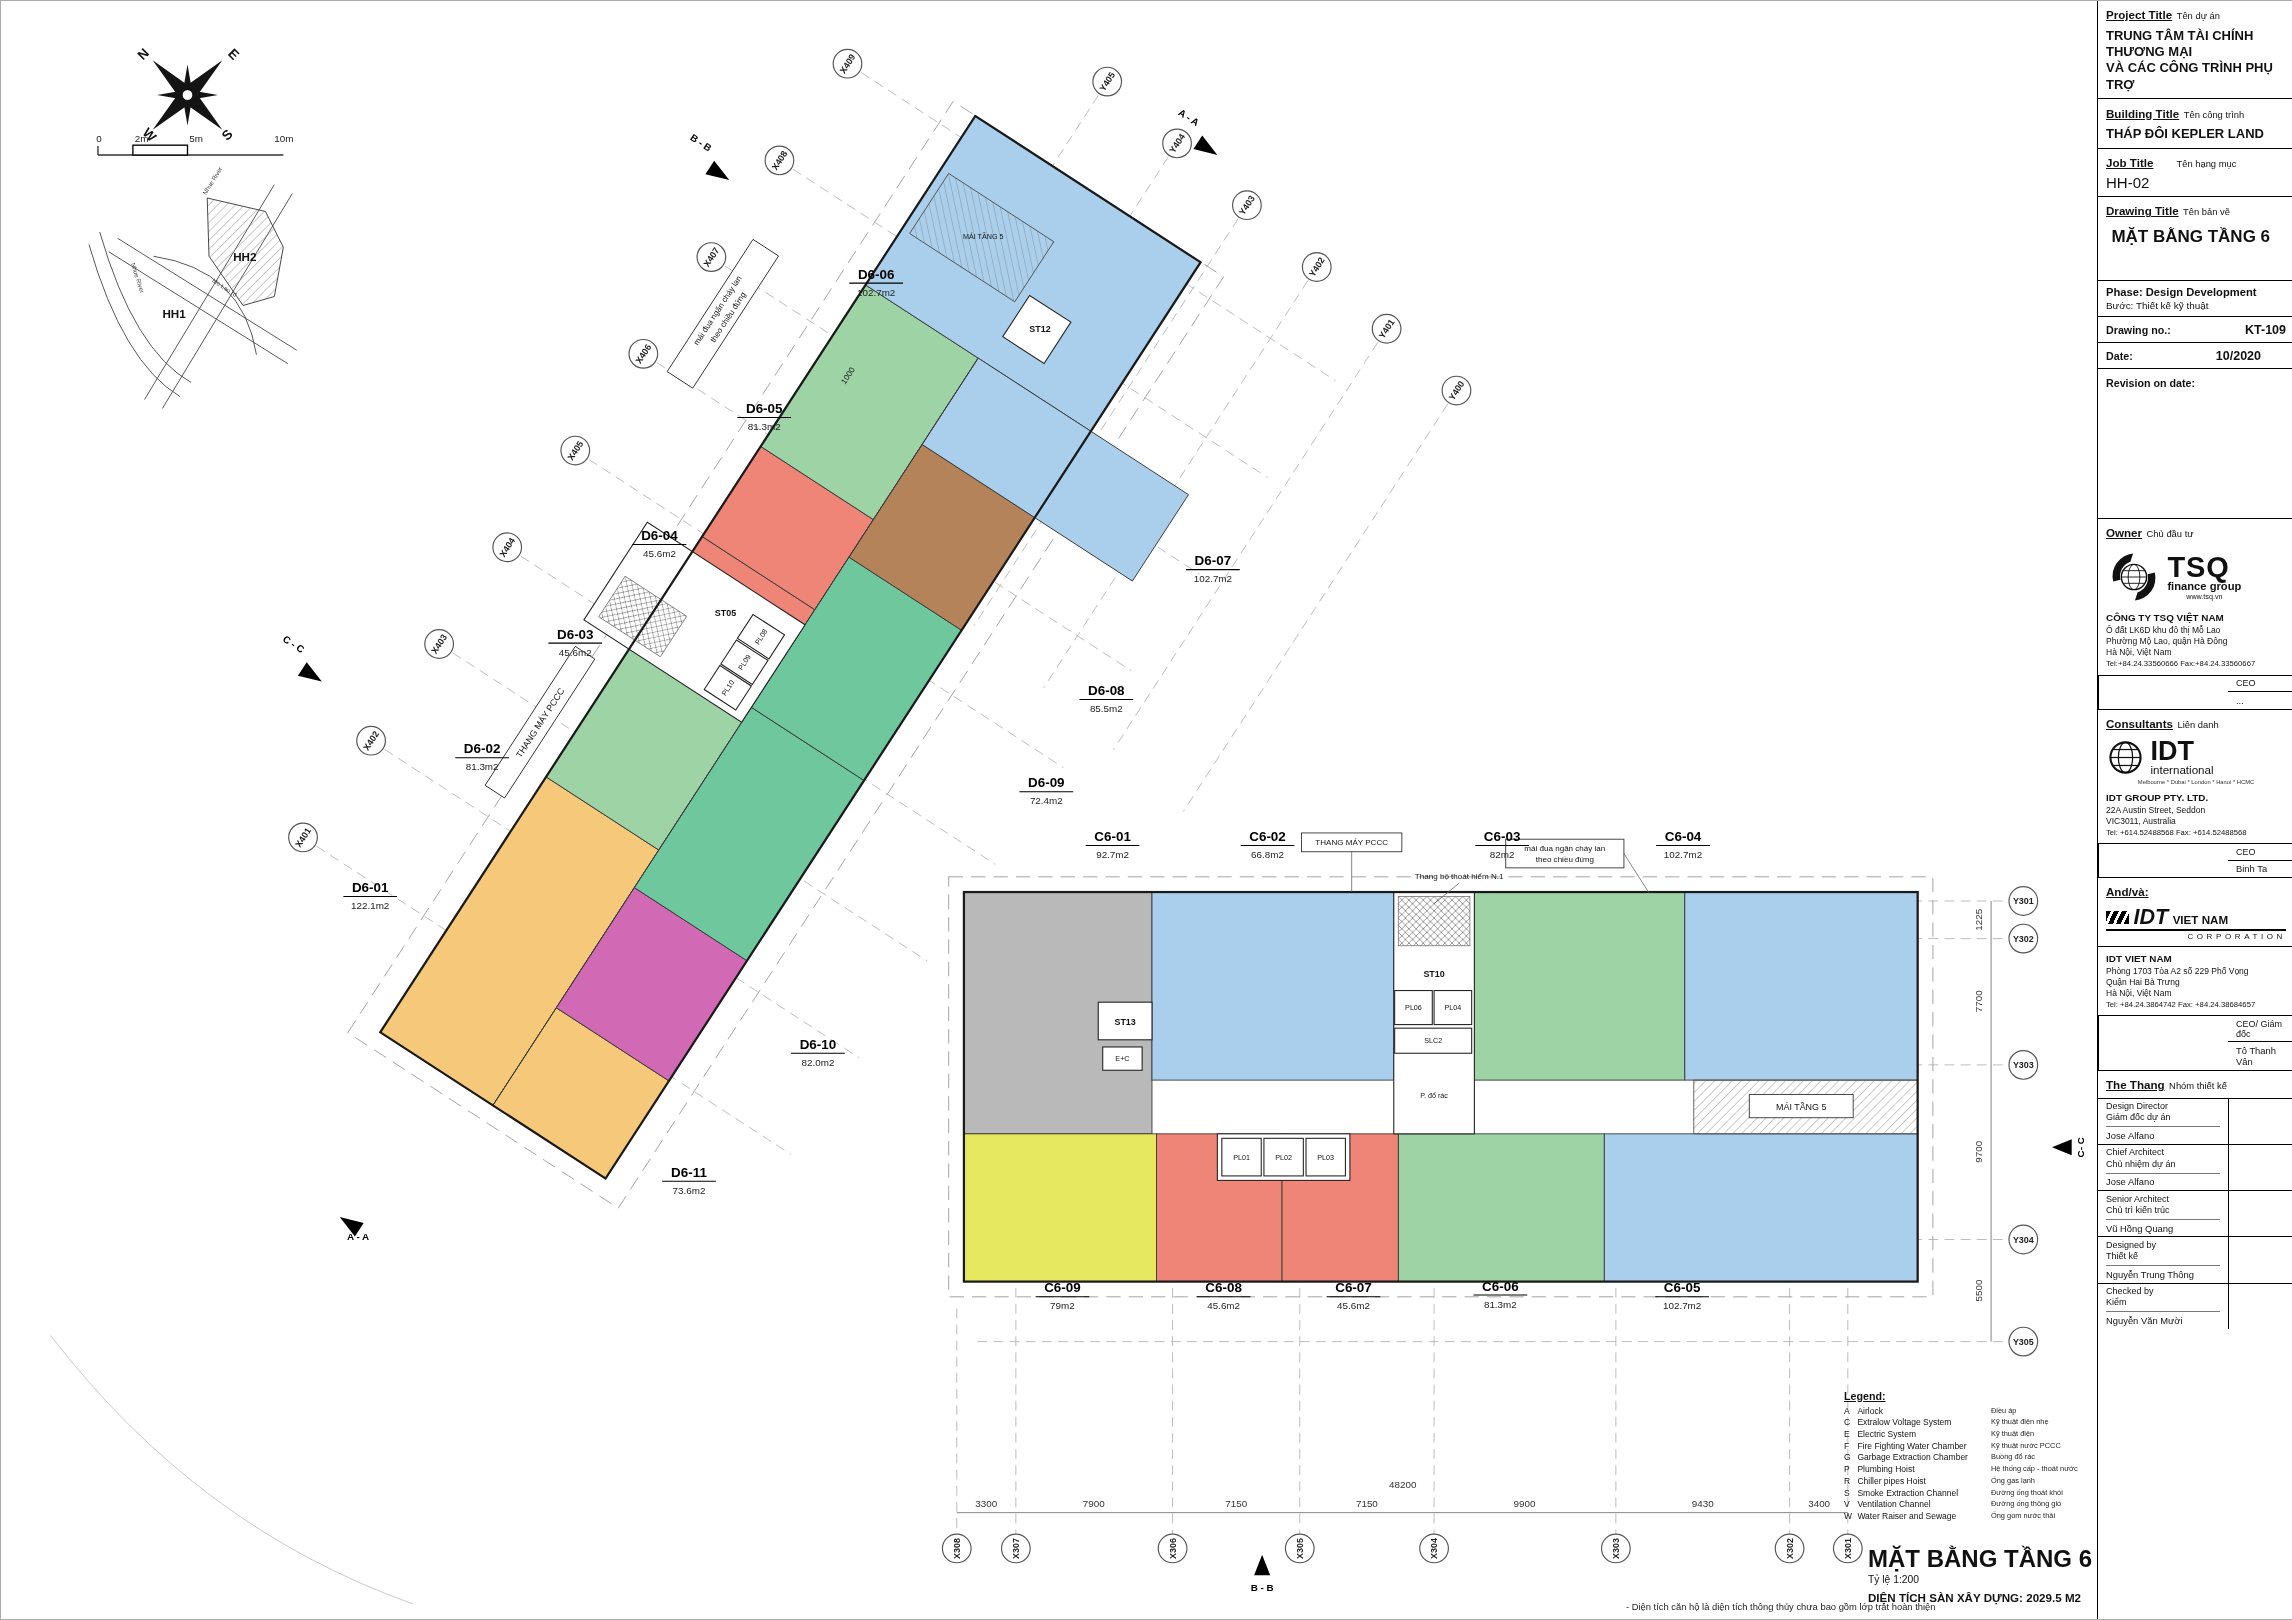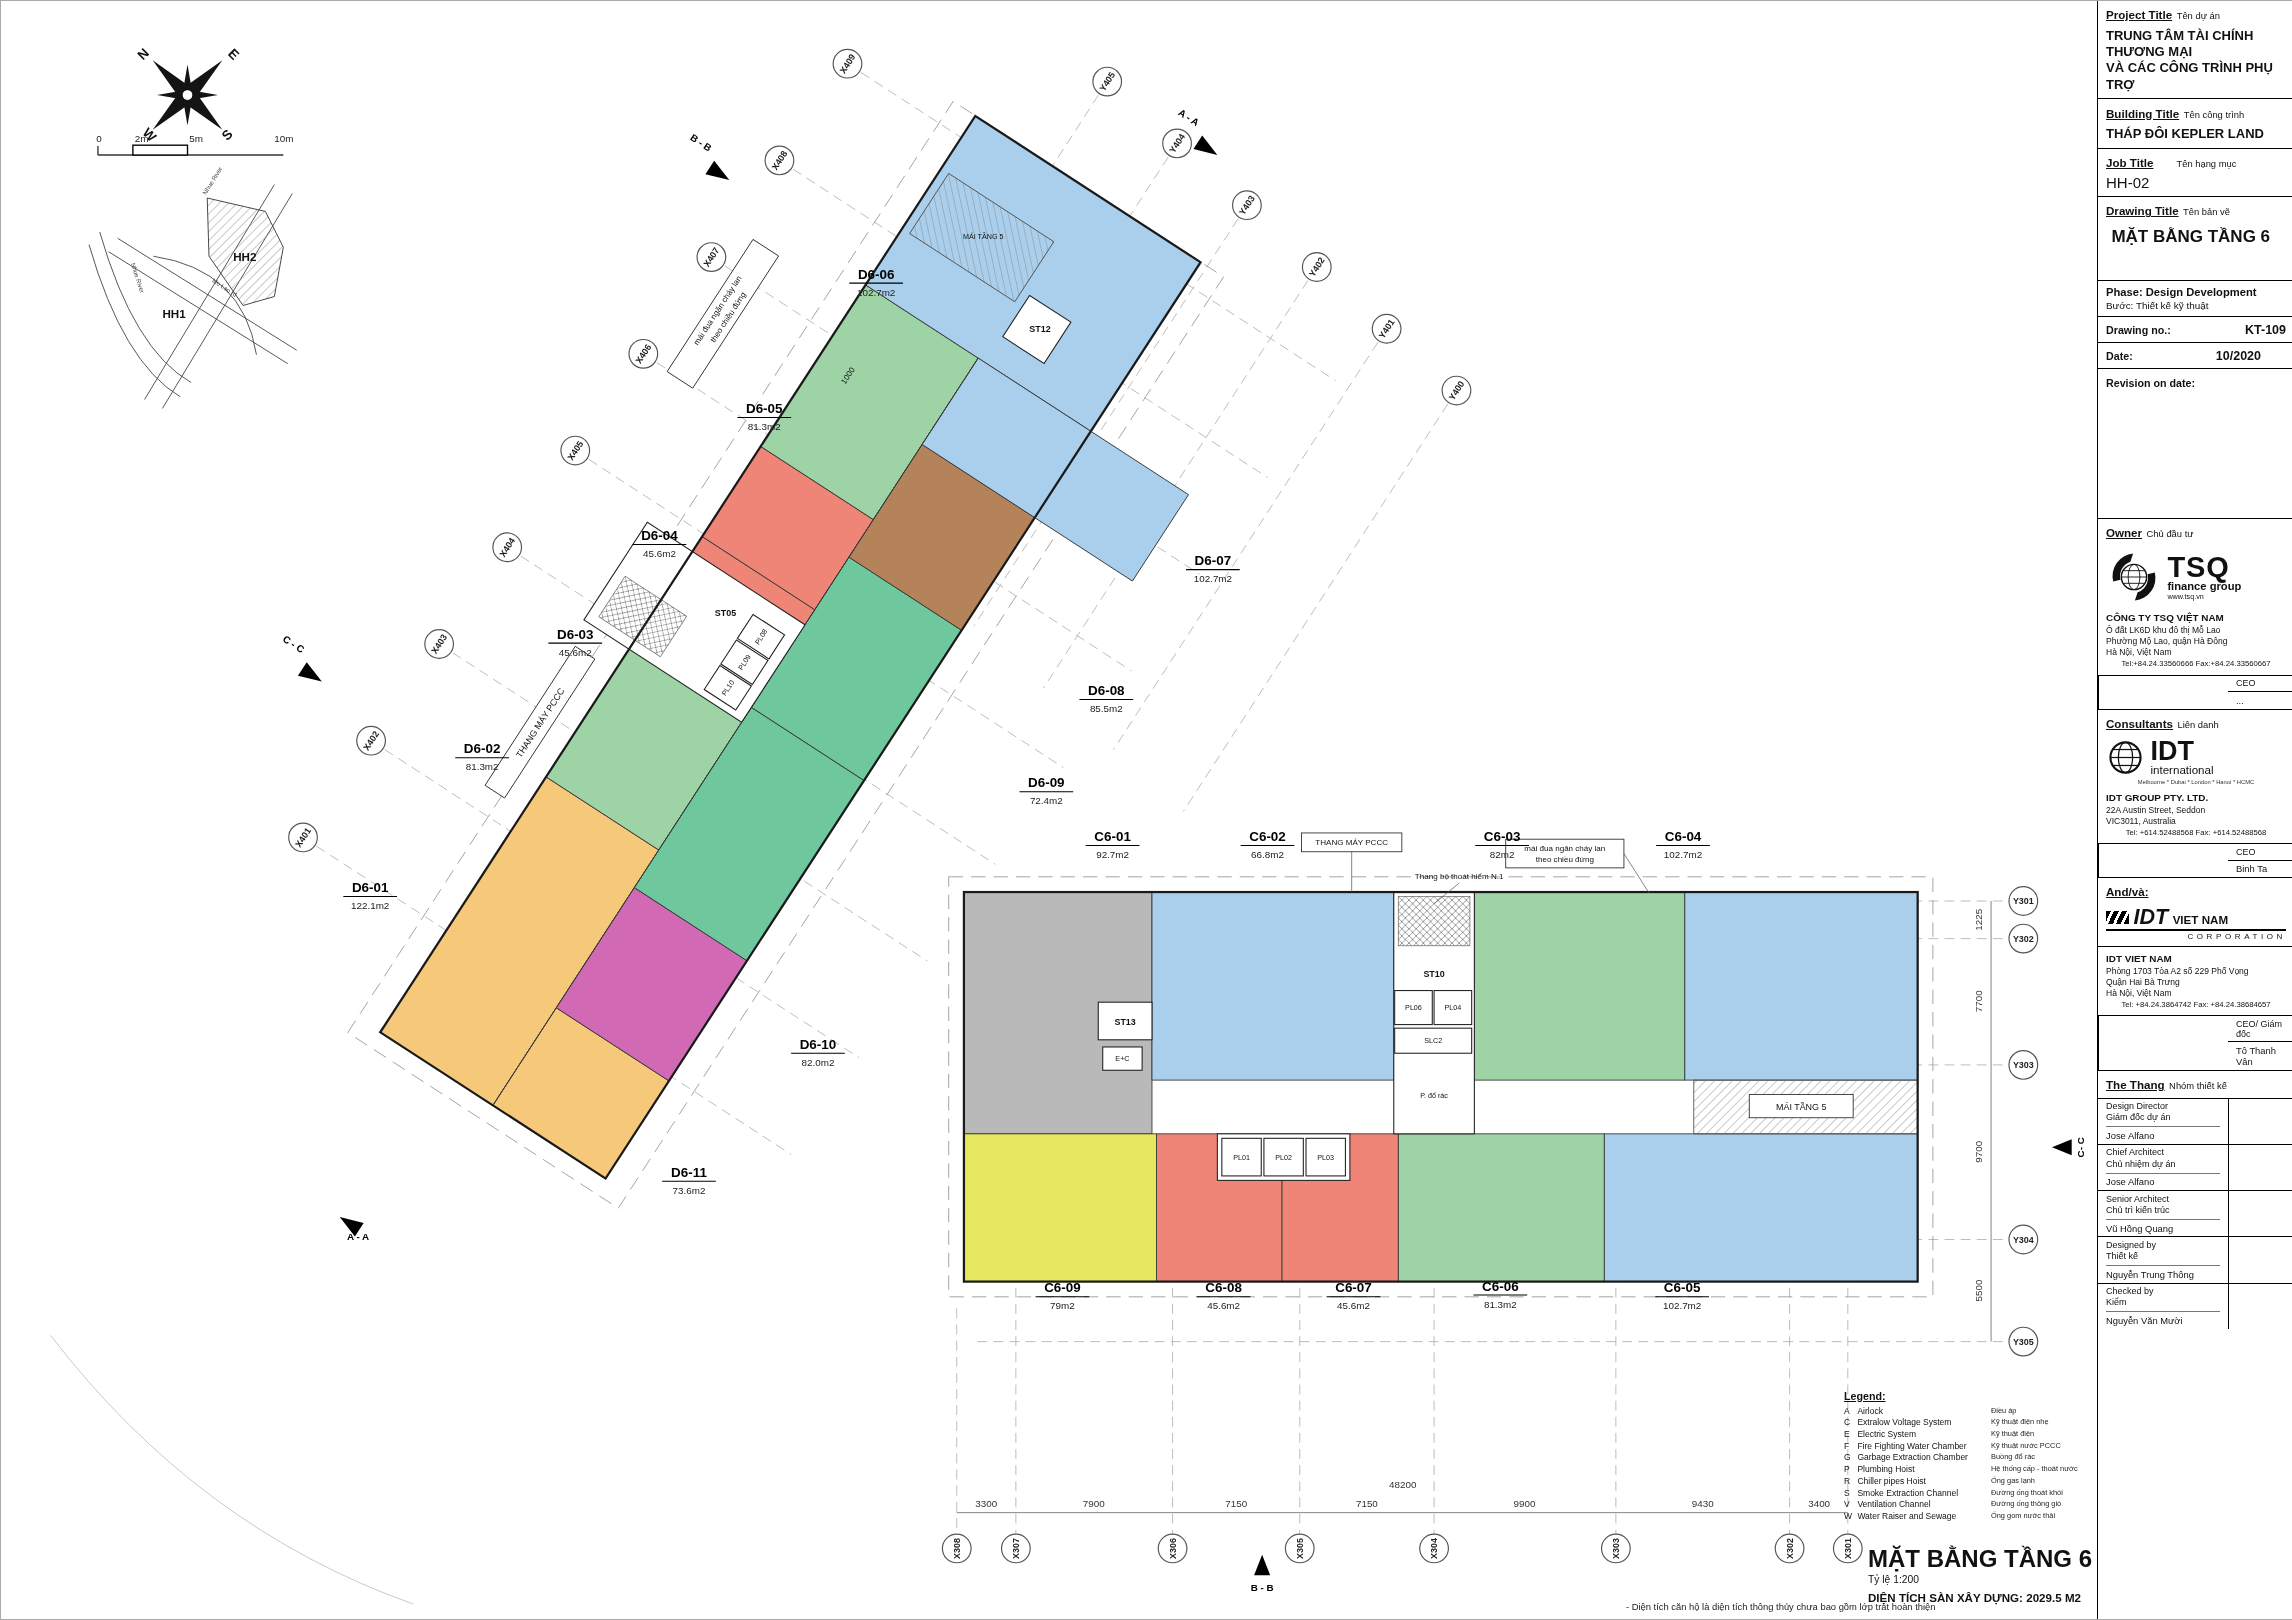--- a/index.html
+++ b/index.html
@@ -44,29 +44,29 @@
   .big-val{font-size:15px;margin-top:3.6px;}
   .draw-val{font-size:17px;font-weight:bold;margin:9px 0 27px 5.4px;}
   .phase-en{font-weight:bold;font-size:11.2px;}
   .phase-vn{font-size:9.9px;margin-top:1.8px;}
   .kv{display:flex;justify-content:space-between;align-items:baseline;}
   .kv .k{font-weight:bold;font-size:10.7px;}
   .kv .v{font-weight:bold;font-size:12.5px;}
   .rev{min-height:150px;}
   .addr{font-size:8.5px;line-height:1.3;}
   .addr .co{font-weight:bold;font-size:9.9px;}
-  .tel{font-size:7.7px;margin-top:0.9px;text-align:center;}
+  .tel{font-size:7.7px;margin-top:0.9px;}
   .ceo-tab{display:grid;grid-template-columns:1fr 66px;border-top:0.9px solid #000;margin:5.4px -8px -5.4px;}
   .ceo-tab .lc{padding:2.7px 8px;font-size:9px;border-bottom:0.9px solid #000;}
   .ceo-tab .lc2{padding:2.7px 8px;font-size:9.4px;}
   .ceo-tab .sig{grid-row:1/3;border-left:0.9px solid #000;}
   .logo-tsq{display:flex;align-items:center;gap:5.4px;margin:9px 0 7.2px;}
   .tsq-txt .t1{font-size:29px;font-weight:700;letter-spacing:0.9px;line-height:0.9;}
   .tsq-txt .t2{font-size:11.2px;font-weight:bold;}
-  .tsq-txt .t3{font-size:7.2px;text-align:left;}
+  .tsq-txt .t3{font-size:7.2px;text-align:center;}
   .logo-idt{display:flex;align-items:center;gap:5.4px;margin:7.2px 0 1.8px;}
   .idt-txt .t1{font-size:27px;font-weight:900;line-height:0.9;}
   .idt-txt .t2{font-size:11.6px;}
   .cities{font-size:5.8px;text-align:center;margin-bottom:7.2px;color:#333;}
   .idtvn-line{display:flex;align-items:baseline;gap:4.5px;border-bottom:2.7px solid #000;padding-bottom:0.9px;margin-top:7.2px;}
   .idtvn-bars{display:inline-block;width:23px;height:12.5px;
               background:repeating-linear-gradient(115deg,#000 0 4.5px,#fff 4.5px 7.2px);}
   .idtvn-idt{font-style:italic;font-weight:900;font-size:21.5px;line-height:1;}
   .idtvn-vn{font-weight:bold;font-size:11.6px;}
   .idtvn-corp{font-size:8px;letter-spacing:3.6px;text-align:right;margin-top:0.9px;}

